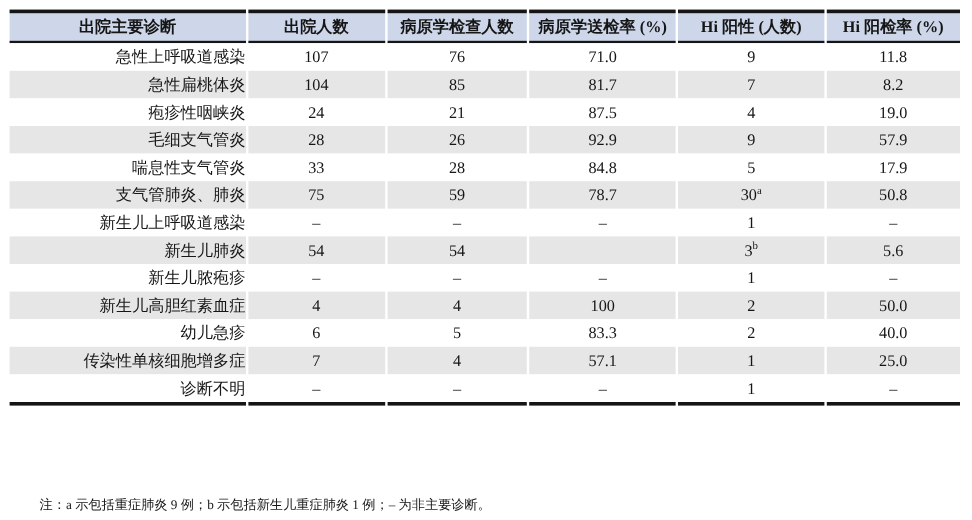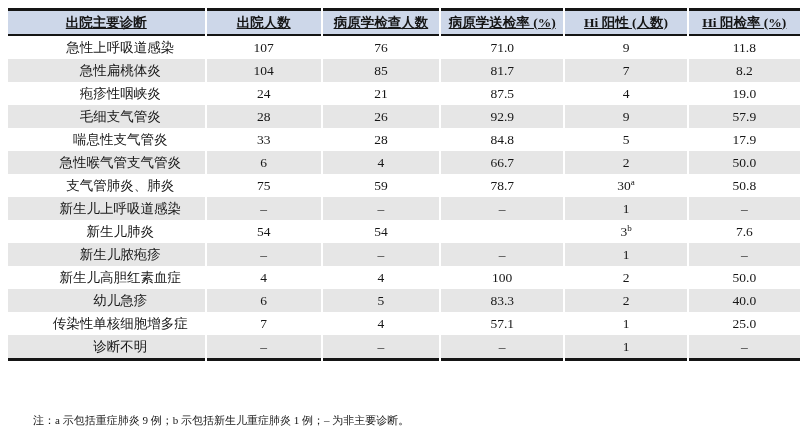--- a/index.html
+++ b/index.html
@@ -29,39 +29,38 @@
   table.diag-table th {
     height: 23px;
     padding: 0;
     background: var(--header-bg, #cdd7e9);
     border-top: 3px solid var(--rule-color, #151515);
     border-bottom: 2px solid var(--rule-color, #151515);
     font-weight: bold;
     text-align: center;
     white-space: nowrap;
     overflow: hidden;
-    text-decoration: underline;
   }
   table.diag-table td {
     height: 23px;
     padding: 0;
     text-align: center;
     white-space: nowrap;
     overflow: hidden;
     background: #ffffff;
   }
   table.diag-table tbody tr:nth-child(even) td {
     background: var(--row-shaded-bg, #e6e6e6);
   }
   table.diag-table tbody tr:last-child td {
     border-bottom: 3px solid var(--rule-color, #151515);
     margin-top: 42px;
   }
   table.diag-table td:first-child {
-    text-align: center;
+    text-align: right;
     padding-left: 28px;
   }
   table.diag-table sup {
     font-size: 9px;
     line-height: 0;
     vertical-align: super;
   }
   .footnote {
     position: absolute;
     left: 33px;
@@ -129,28 +128,20 @@
         </tr>
         <tr>
           <td>喘息性支气管炎</td>
           <td>33</td>
           <td>28</td>
           <td>84.8</td>
           <td>5</td>
           <td>17.9</td>
         </tr>
         <tr>
-          <td>急性喉气管支气管炎</td>
-          <td>6</td>
-          <td>4</td>
-          <td>66.7</td>
-          <td>2</td>
-          <td>50.0</td>
-        </tr>
-        <tr>
           <td>支气管肺炎、肺炎</td>
           <td>75</td>
           <td>59</td>
           <td>78.7</td>
           <td>30<sup>a</sup></td>
           <td>50.8</td>
         </tr>
         <tr>
           <td>新生儿上呼吸道感染</td>
           <td>–</td>
@@ -158,21 +149,21 @@
           <td>–</td>
           <td>1</td>
           <td>–</td>
         </tr>
         <tr>
           <td>新生儿肺炎</td>
           <td>54</td>
           <td>54</td>
           <td></td>
           <td>3<sup>b</sup></td>
-          <td>7.6</td>
+          <td>5.6</td>
         </tr>
         <tr>
           <td>新生儿脓疱疹</td>
           <td>–</td>
           <td>–</td>
           <td>–</td>
           <td>1</td>
           <td>–</td>
         </tr>
         <tr>

